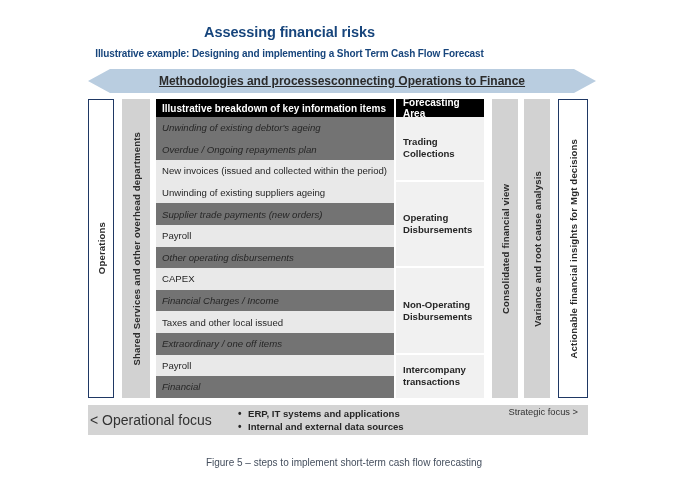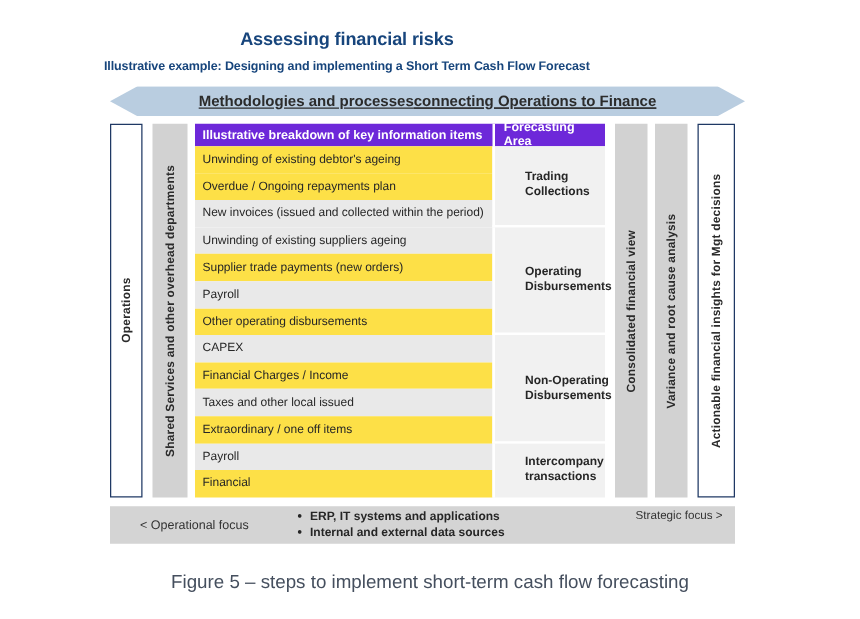--- a/index.html
+++ b/index.html
@@ -11,21 +11,21 @@
     width: 688px;
     height: 495px;
     position: relative;
     font-family: "Liberation Sans", sans-serif;
     overflow: hidden;
   }
 
   
   #title-block {
     position: absolute;
-    left: 4px;
+    left: 16px;
     top: 22px;
     width: 547px;
     text-align: center;
   }
   .title-line {
     color: #17457c;
     font-weight: bold;
     font-size: 14.5px;
     line-height: 21px;
     letter-spacing: -0.1px;
@@ -103,21 +103,21 @@
   #table {
     position: absolute;
     left: 68px;
     top: 0;
     width: 328px;
     height: 299px;
   }
   #table-head {
     display: flex;
     height: 18px;
-    background: #6d28d9;
+    background: #000000;
   }
   #table-head .th {
     color: #ffffff;
     font-size: 10px;
     font-weight: bold;
     display: flex;
     align-items: center;
     box-sizing: border-box;
   }
   #table-head .th.items { width: 238px; padding-left: 6px; }
@@ -136,62 +136,62 @@
   .row {
     height: 21.6px;
     display: flex;
     align-items: center;
     padding-left: 6px;
     box-sizing: border-box;
     font-size: 9.6px;
     color: #262626;
     white-space: nowrap;
   }
-  .row.odd  { background: #fde047; }
+  .row.odd  { background: #737373; font-style: italic; }
   .row.even { background: #e9e9e9; }
 
   #areas-col {
     position: absolute;
     left: 238px;
     top: 0;
     width: 90px;
     height: 281px;
   }
   .area-cell {
     box-sizing: border-box;
     background: #f1f1f1;
     border-bottom: 2px solid #ffffff;
     border-left: 2px solid #ffffff;
     display: flex;
     align-items: center;
-    padding-left: 24px;
+    padding-left: 7px;
     font-size: 9.6px;
     font-weight: bold;
     color: #262626;
     line-height: 12px;
   }
   .area-cell:last-child { border-bottom: none; }
 
   
   #bottom-bar {
     position: absolute;
     left: 88px;
     top: 405px;
     width: 500px;
     height: 30px;
     background: #d4d4d4;
   }
   #op-focus {
     position: absolute;
-    left: 24px;
+    left: 2px;
     top: 0;
     height: 30px;
     display: flex;
     align-items: center;
-    font-size: 10px;
+    font-size: 14px;
     color: #333333;
     white-space: nowrap;
   }
   #strat-focus {
     position: absolute;
     right: 10px;
     top: 0;
     height: 14px;
     display: flex;
     align-items: center;
@@ -217,21 +217,21 @@
     font-size: 10px;
   }
 
   
   #caption {
     position: absolute;
     left: 0;
     top: 457px;
     width: 688px;
     text-align: center;
-    font-size: 15px;
+    font-size: 10px;
     color: #454f5e;
   }
 </style>
 </head>
 <body>
 
 <div id="title-block">
   <div class="title-line">Assessing financial risks</div>
   <div class="title-line sub">Illustrative example: Designing and implementing a Short Term Cash Flow Forecast</div>
 </div>

